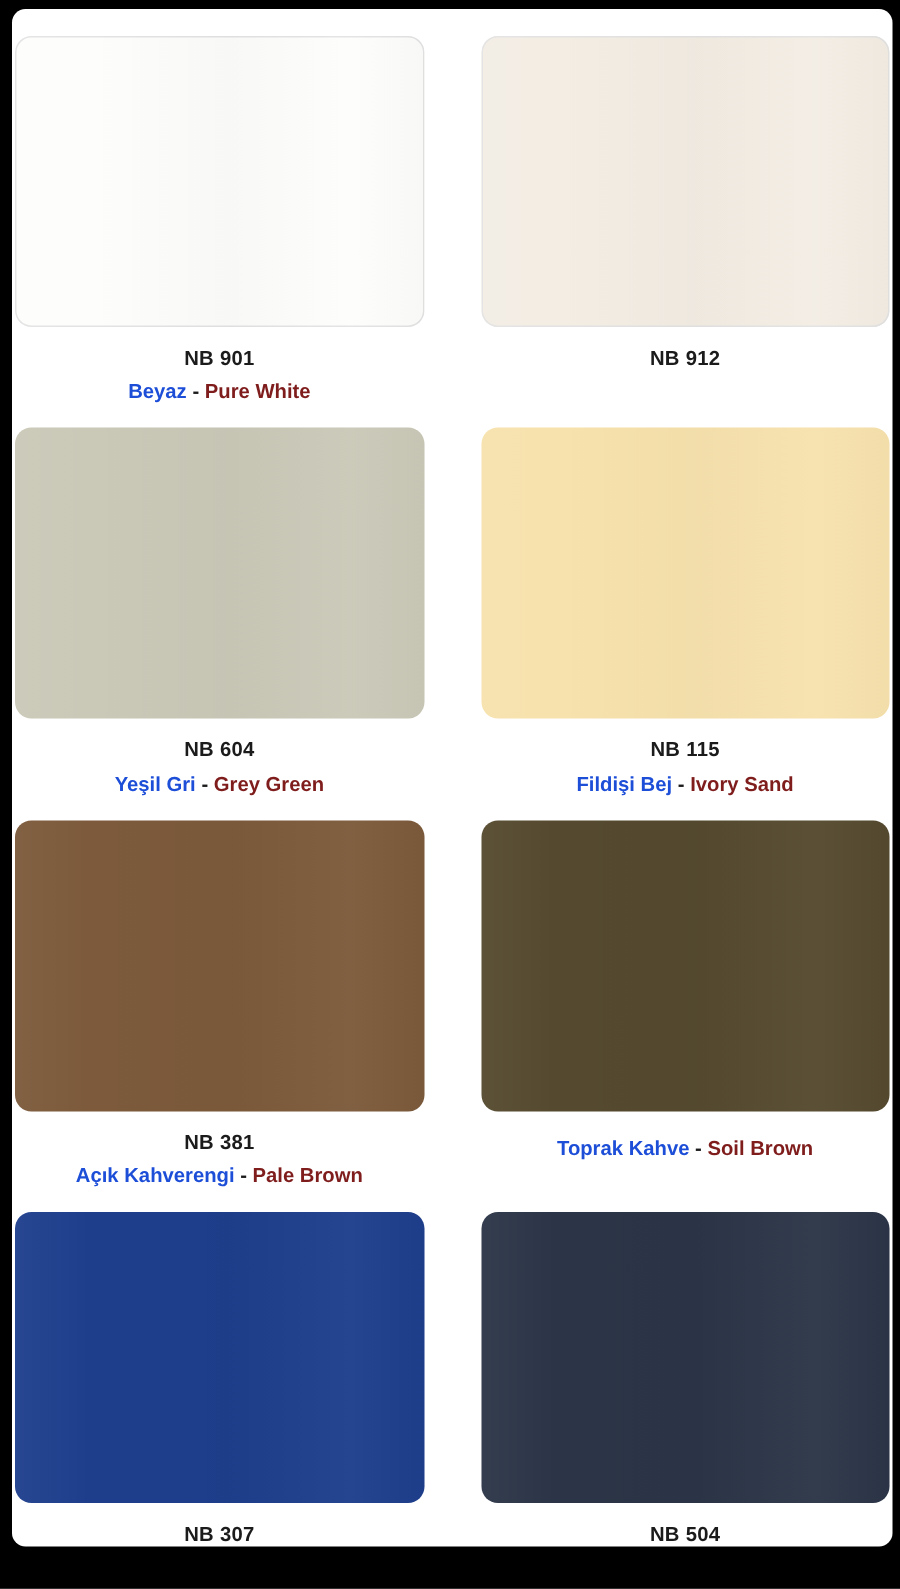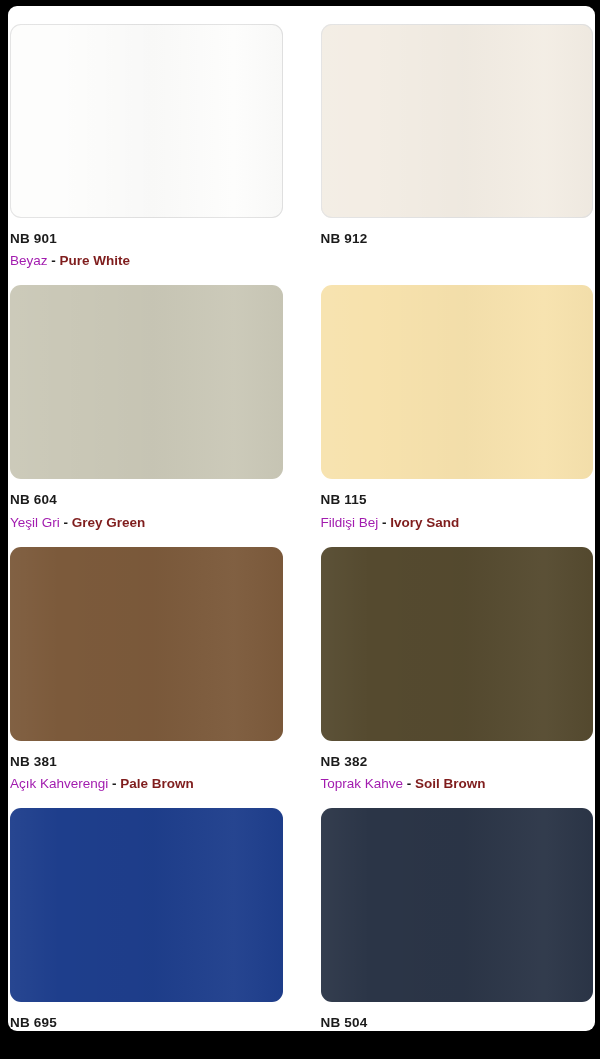--- a/index.html
+++ b/index.html
@@ -70,42 +70,43 @@
         rgba(255,255,255,0.035) 82%,
         rgba(0,0,0,0.02) 100%);
     pointer-events: none;
   }
 
   .swatch-chip.is-light {
     box-shadow: inset 0 0 0 1px #e3e3e3;
   }
 
   .swatch-label {
+    text-align: center;
     padding: 12px 0 14px 0;
   }
 
   .swatch-code {
     font-size: 13.5px;
     font-weight: 700;
     color: #1b1b1b;
     letter-spacing: 0.2px;
     line-height: 1.35;
   }
 
   .swatch-names {
     font-size: 13.5px;
     line-height: 1.5;
     color: #7d7d7d;
     margin-top: 3px;
     white-space: nowrap;
   }
 
   .swatch-name-tr {
-    font-weight: 400;
-    color: #a21caf;
+    font-weight: 700;
+    color: #1d4ed8;
   }
 
   .swatch-name-sep {
     color: #1b1b1b;
     font-weight: 700;
   }
 
   .swatch-name-en {
     color: #7f1d1d;
     font-weight: 700;
@@ -147,28 +148,27 @@
         <div class="swatch-cell">
           <div class="swatch-chip" style="background-color: rgb(124, 90, 59);"></div>
           <div class="swatch-label">
             <div class="swatch-code">NB 381</div>
             <div class="swatch-names"><span class="swatch-name-tr">Açık Kahverengi</span> <span class="swatch-name-sep">-</span> <span class="swatch-name-en">Pale Brown</span></div>
           </div>
         </div>
         <div class="swatch-cell">
           <div class="swatch-chip" style="background-color: rgb(85, 74, 47);"></div>
           <div class="swatch-label">
-            <div class="swatch-code">NB 382</div>
             <div class="swatch-names"><span class="swatch-name-tr">Toprak Kahve</span> <span class="swatch-name-sep">-</span> <span class="swatch-name-en">Soil Brown</span></div>
           </div>
         </div>
         <div class="swatch-cell">
           <div class="swatch-chip" style="background-color: rgb(30, 62, 140);"></div>
           <div class="swatch-label">
-            <div class="swatch-code">NB 695</div>
+            <div class="swatch-code">NB 307</div>
           </div>
         </div>
         <div class="swatch-cell">
           <div class="swatch-chip" style="background-color: rgb(43, 53, 71);"></div>
           <div class="swatch-label">
             <div class="swatch-code">NB 504</div>
           </div>
         </div>
       </div>
   </div>

